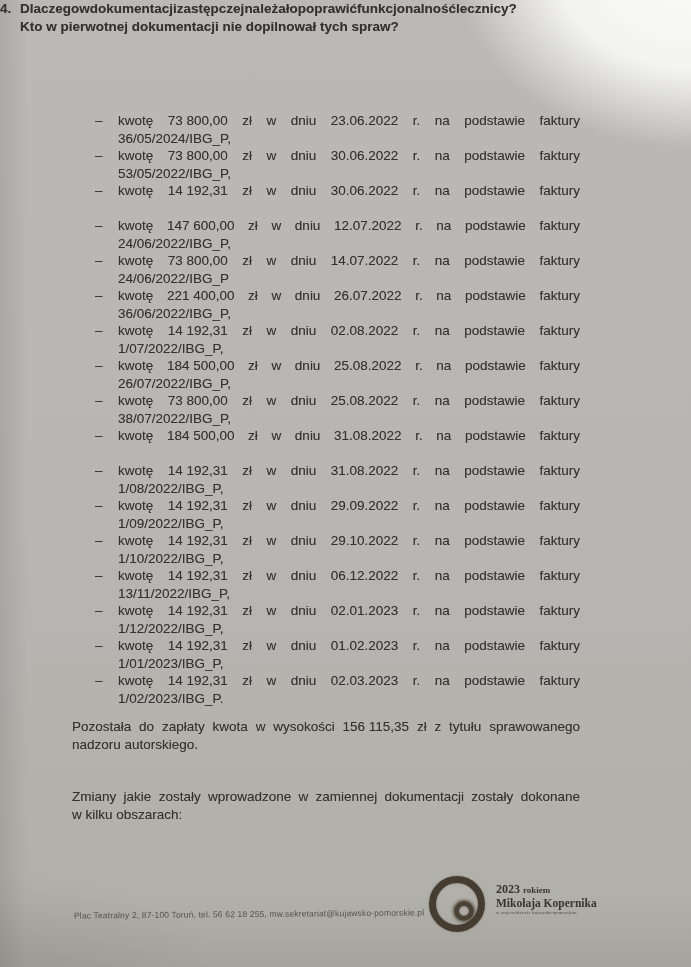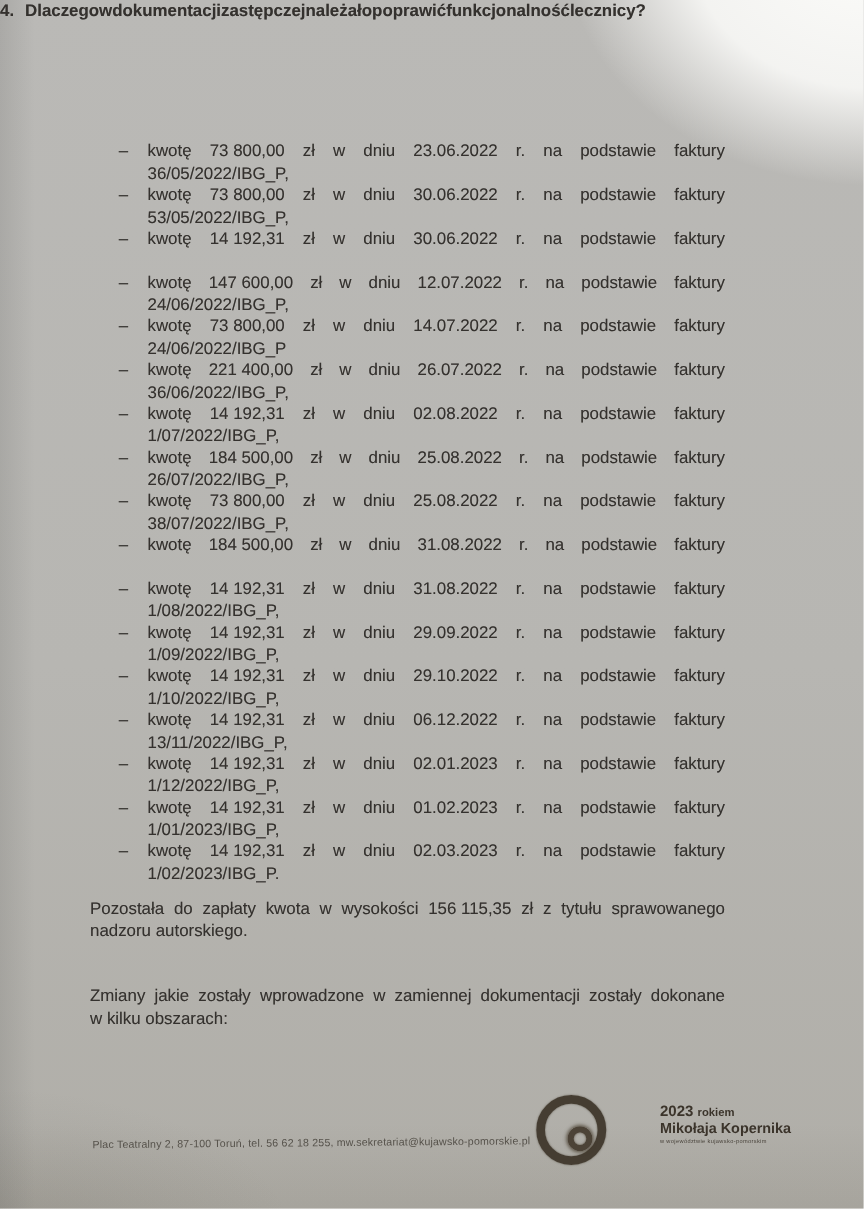--- a/index.html
+++ b/index.html
@@ -57,23 +57,22 @@
     box-shadow: 0 0 1.5px rgba(60,52,40,0.7), inset 0 0 1.5px rgba(60,52,40,0.7);
   }
   .logo-inner-ring {
     position: absolute; left: 18px; top: 18px;
     width: 10px; height: 10px;
     border: 5px solid #4c4337; border-radius: 50%;
     box-shadow: 0 0 3px 1px rgba(70,60,45,0.8), inset 0 0 2px rgba(70,60,45,0.8);
   }
   .logo-text {
     position: absolute; left: 67px; top: 7px; width: 150px;
-    color: #3b342b; font-family: Liberation Sans, sans-serif; font-weight: 700;
+    color: #3b342b; font-family: Liberation Serif, serif; font-weight: 700;
     text-shadow: none;
-    margin-left: 32px;
   }
   .logo-line1 { font-size: 12px; line-height: 13px; }
   .logo-line1 .small-word { font-size: 9px; font-weight: 700; }
   .logo-line2 { font-size: 11.5px; line-height: 13px; }
   .logo-line3 { font-size: 4.5px; line-height: 6px; letter-spacing: 0.3px; color: #4a443c; font-weight: 400; }
 </style>
 </head>
 <body>
 
 <div class="photo">
@@ -88,21 +87,21 @@
             <span class="word">73 800,00</span>
             <span class="word">zł</span>
             <span class="word">w</span>
             <span class="word">dniu</span>
             <span class="word">23.06.2022</span>
             <span class="word">r.</span>
             <span class="word">na</span>
             <span class="word">podstawie</span>
             <span class="word">faktury</span>
           </div>
-          <div class="item-line2">36/05/2022/IBG_P,</div>
+          <div class="item-line2">36/05/2024/IBG_P,</div>
         </div>
       </div>
 
       <div class="payment-item">
         <span class="dash">–</span>
         <div class="item-body">
           <div class="item-line1">
             <span class="word">kwotę</span>
             <span class="word">73 800,00</span>
             <span class="word">zł</span>
@@ -425,20 +424,21 @@
         <div class="para-line1">
             <span class="word">Dlaczego</span>
             <span class="word">w</span>
             <span class="word">dokumentacji</span>
             <span class="word">zastępczej</span>
             <span class="word">należało</span>
             <span class="word">poprawić</span>
             <span class="word">funkcjonalność</span>
             <span class="word">lecznicy?</span>
           </div>
+        <div class="para-line2">Kto w pierwotnej dokumentacji nie dopilnował tych spraw?</div>
       </div>
     </div>
 
     <div class="para changes-para">
       <div class="para-line1">
           <span class="word">Zmiany</span>
           <span class="word">jakie</span>
           <span class="word">zostały</span>
           <span class="word">wprowadzone</span>
           <span class="word">w</span>

